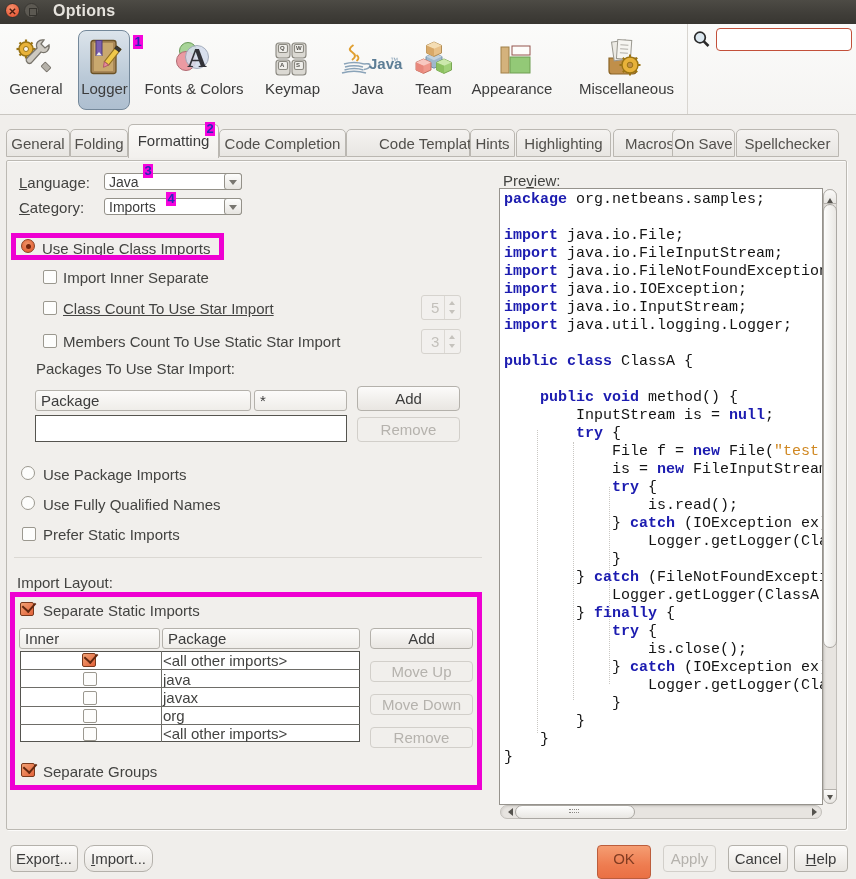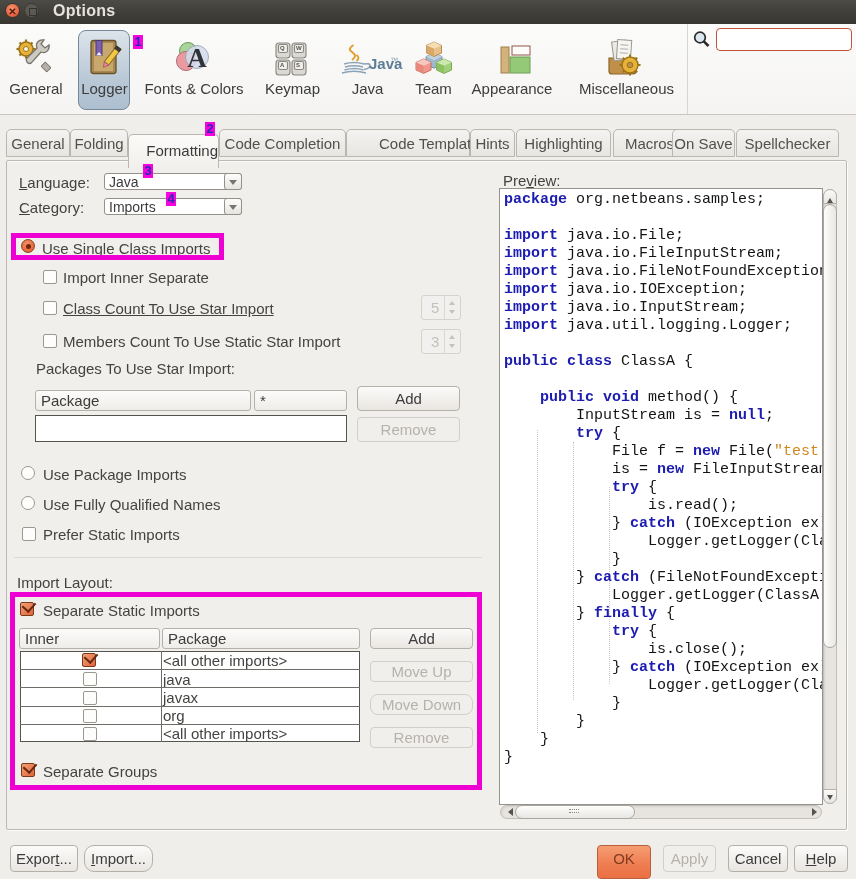--- a/index.html
+++ b/index.html
@@ -28,21 +28,21 @@
 #tb-editor { border:1px solid #74889a; border-radius:8px;
   background:linear-gradient(#dce4eb,#bac9d7 60%,#aebfd0); }
 
 #search-box { left:716px; top:28px; width:136px; height:23px; background:#fff; border:1.5px solid #c3503a; border-radius:4px; }
 
 
 #tabstrip { left:0; top:115px; width:856px; height:45px; background:#f0eeeb; }
 .tab { position:absolute; top:129px; height:28px; background:linear-gradient(#f5f3f1,#e8e6e2);
   border:1px solid #bab7b1; border-radius:5px 5px 0 0;
   font-size:15px; color:#52504c; text-align:center; line-height:28px; white-space:nowrap; z-index:1; }
-.tab.sel { top:134px; height:34px; border-bottom:none; background:linear-gradient(#fbfaf8,#f2f0ed); color:#3a3a3a; z-index:5; line-height:31px;text-align:right; }
+.tab.sel { top:124px; height:34px; border-bottom:none; background:linear-gradient(#fbfaf8,#f2f0ed); color:#3a3a3a; z-index:5; line-height:31px; }
 
 
 #mainpanel { left:6px; top:160px; width:841px; height:670px; background:#f1efec;
   border:1px solid #bcb9b3; border-radius:2px; box-shadow:inset 0 1px 0 #fcfbfa, 1px 1px 0 #fcfbfa; }
 
 
 .lbl { position:absolute; font-size:15px; color:#434341; white-space:nowrap; z-index:2; }
 .combo { position:absolute; height:17px; background:#fff; border:1px solid #949189; border-radius:3px; z-index:2; }
 .combo .txt { position:absolute; left:4px; top:0px; font-size:14px; color:#3c3c3c; }
 .combo .arr { position:absolute; right:-1px; top:-1px; width:18px; height:17px; border:1px solid #949189;
@@ -306,21 +306,21 @@
 <div class="check" style="left:83px; top:672px;"></div>
 <div class="check" style="left:83px; top:691px;"></div>
 <div class="check" style="left:83px; top:709px;"></div>
 <div class="check" style="left:83px; top:727px;"></div>
 <span class="lbl" style="left:163px; top:652px;">&lt;all other imports&gt;</span>
 <span class="lbl" style="left:163px; top:671px;">java</span>
 <span class="lbl" style="left:163px; top:689px;">javax</span>
 <span class="lbl" style="left:163px; top:707px;">org</span>
 <span class="lbl" style="left:163px; top:725px;">&lt;all other imports&gt;</span>
 <div class="btn dis" style="left:370px; top:661px; width:103px; height:21px; line-height:19px;">Move Up</div>
-<div class="btn dis" style="left:370px; top:694px; width:103px; height:21px; line-height:19px;border-radius:8px;">Move Down</div>
+<div class="btn dis" style="left:370px; top:694px; width:103px; height:21px; line-height:19px;">Move Down</div>
 <div class="btn dis" style="left:370px; top:727px; width:103px; height:21px; line-height:19px;">Remove</div>
 
 <div class="check on" style="left:21px; top:763px;"></div>
 <span class="lbl" style="left:43px; top:763px;">Separate Groups</span>
 
 <span class="lbl" style="left:503px; top:172px;">Pre<u>v</u>iew:</span>
 <div id="code-box"></div>
 <div class="guide" style="left:537px; top:430px; height:303px;"></div>
 <div class="guide" style="left:573px; top:442px; height:258px;"></div>
 <div class="guide" style="left:609px; top:487px; height:197px;"></div>

